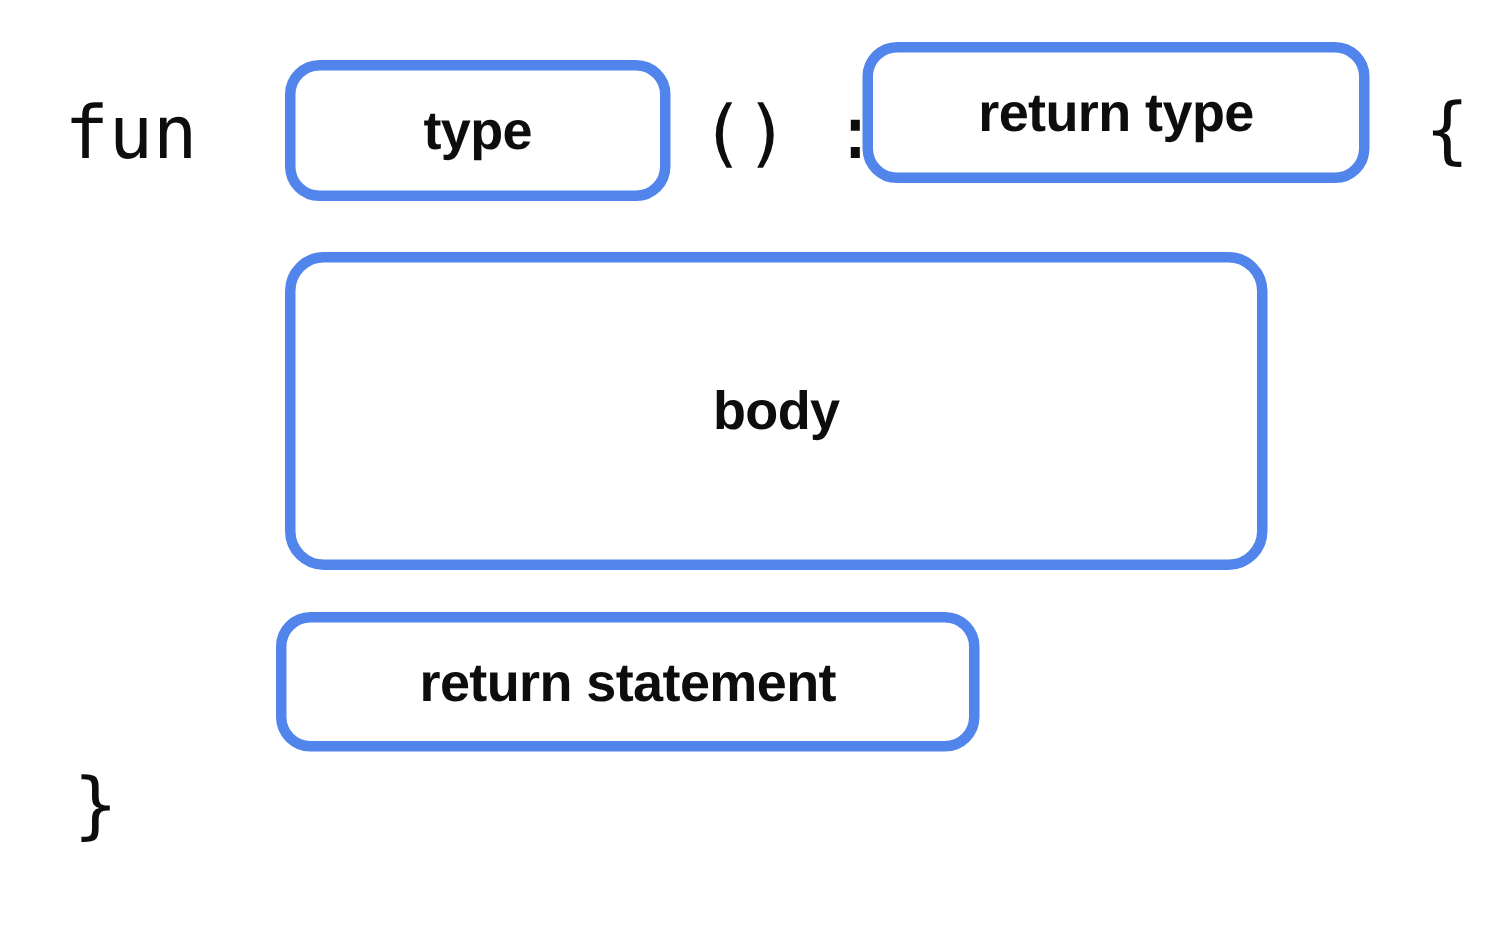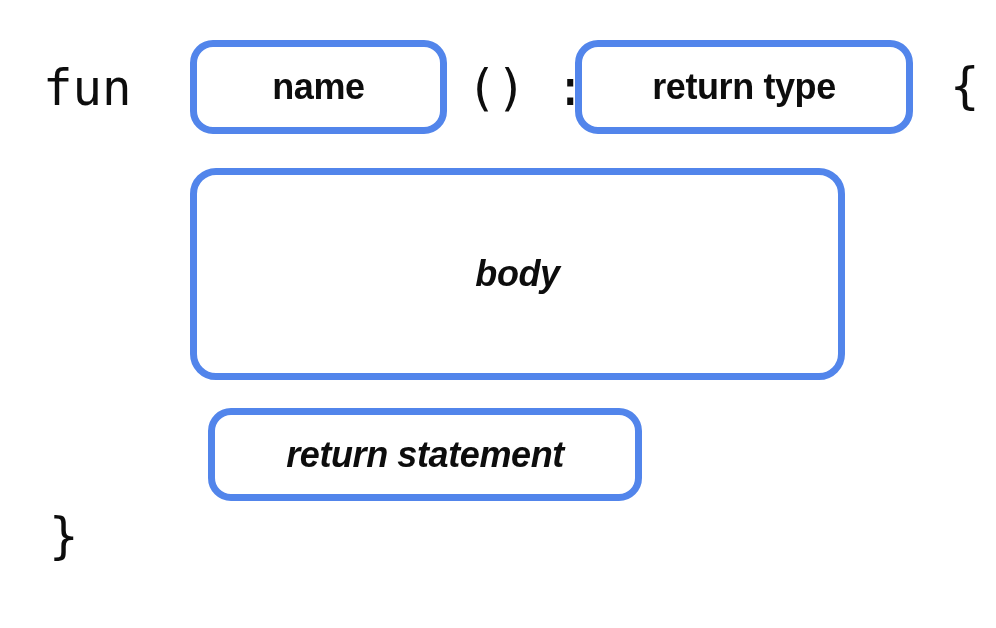--- a/index.html
+++ b/index.html
@@ -48,49 +48,49 @@
     font-weight: 700;
     font-size: 36px;
     color: #0d0d0d;
     line-height: 1;
     letter-spacing: -0.4px;
     white-space: nowrap;
   }
 
   
   #slot-name        { left: 190px; top: 40px;  width: 257px; height: 94px; }
-  #slot-return-type { left: 575px; top: 40px;  width: 338px; height: 94px; }
+  #slot-return-type { left: 575px; top: 28px;  width: 338px; height: 94px; }
   #slot-body        { left: 190px; top: 168px; width: 655px; height: 212px; border-radius: 26px; }
-  #slot-return-stmt { left: 208px; top: 408px; width: 434px; height: 93px; font-style: italic; }
+  #slot-return-stmt { left: 184px; top: 408px; width: 469px; height: 93px; }
 
   #token-fun     { left: 43px;  top: 64px; }
   #token-parens  { left: 467px; top: 64px; }
   #token-brace-open  { left: 950px; top: 62px; }
   #token-brace-close { left: 49px;  top: 512px; }
 </style>
 </head>
 <body style="background: rgb(255, 255, 255);">
 
 <div id="canvas" style="background: rgb(255, 255, 255);">
 
   <span class="token" id="token-fun" style="color: rgb(13, 13, 13);">fun</span>
 
   <div class="slot" id="slot-name" style="border-color: rgb(82, 133, 235);">
-    <span class="slot-label" style="color: rgb(13, 13, 13);">name</span>
+    <span class="slot-label" style="color: rgb(13, 13, 13);">type</span>
   </div>
 
   <span class="token" id="token-parens" style="color: rgb(13, 13, 13);">() :</span>
 
   <div class="slot" id="slot-return-type" style="border-color: rgb(82, 133, 235);">
     <span class="slot-label" style="color: rgb(13, 13, 13);">return type</span>
   </div>
 
   <span class="token" id="token-brace-open" style="color: rgb(13, 13, 13);">{</span>
 
-  <div class="slot" id="slot-body" style="border-color: rgb(82, 133, 235); font-style: italic;">
+  <div class="slot" id="slot-body" style="border-color: rgb(82, 133, 235);">
     <span class="slot-label" style="color: rgb(13, 13, 13);">body</span>
   </div>
 
   <div class="slot" id="slot-return-stmt" style="border-color: rgb(82, 133, 235);">
     <span class="slot-label" style="color: rgb(13, 13, 13);">return statement</span>
   </div>
 
   <span class="token" id="token-brace-close" style="color: rgb(13, 13, 13);">}</span>
 
 </div>

